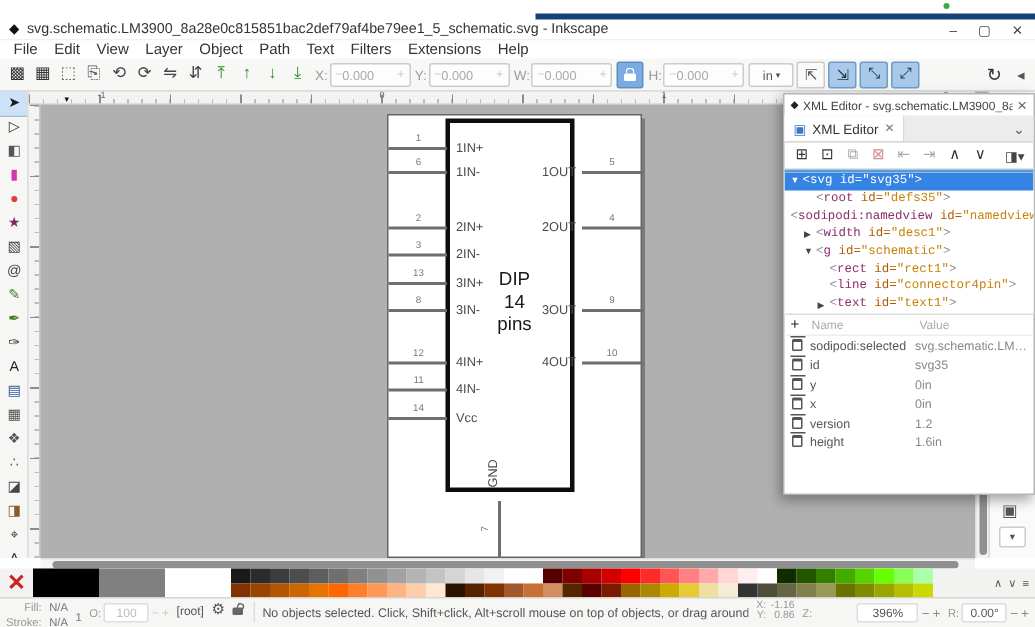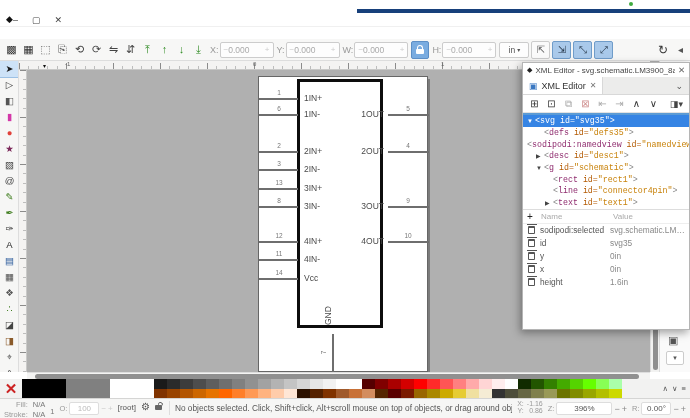--- a/index.html
+++ b/index.html
@@ -168,42 +168,55 @@
   .lock-open .b { position:absolute; left:0; bottom:0; width:7px; height:5px; background:#666; border-radius:1px; }
   .lock-open .s { position:absolute; left:3px; top:-1px; width:5px; height:4px; border:1.2px solid #666;
                   border-bottom:none; border-radius:3px 3px 0 0; transform:rotate(18deg); }
   .sb-divider { width:1px; height:14px; background:#ddd; margin-top:1px; }
   .sb-msg { flex:1; margin-top:3px; font-size:8.3px; color:#555; white-space:nowrap; overflow:hidden; }
   .coords { display:grid; grid-template-columns:auto auto; column-gap:3px; font-size:7px; color:#999; text-align:right; }
   .zr-wrap { display:flex; align-items:center; gap:2px; margin-top:2px; }
   .zr-label { font-size:7.5px; color:#999; }
   .zr-box { height:13px; border:1px solid #ddd; background:#fff; border-radius:2px;
             font-size:8px; color:#555; display:flex; align-items:center; justify-content:center; }
-  .z-box { width:56px; } .r-box { width:30px; }
+  .z-box { width:41px;margin-left:28px; } .r-box { width:30px; }
   .zr-st { font-size:9px; color:#888; }
 </style>
 </head>
 <body>
 
 <div id="app" style="--sel: #3584e4; --accent: #17407b; --toolactive: #cde2f7; --toggleactive: #a9c9ea;">
 
   <div class="top-strip">
     <div class="green-dot"></div>
     <div class="accent-bar"></div>
   </div>
 
   <div class="titlebar">
     <span class="app-icon">◆</span>
+    <span class="title-text">svg.schematic.LM3900_8a28e0c815851bac2def79af4be79ee1_5_schematic.svg - Inkscape</span>
     <span class="win-controls">
       <span>–</span>
       <span>▢</span>
       <span>✕</span>
     </span>
   </div>
 
+  <div class="menubar">
+    <span class="menu-item">File</span>
+      <span class="menu-item">Edit</span>
+      <span class="menu-item">View</span>
+      <span class="menu-item">Layer</span>
+      <span class="menu-item">Object</span>
+      <span class="menu-item">Path</span>
+      <span class="menu-item">Text</span>
+      <span class="menu-item">Filters</span>
+      <span class="menu-item">Extensions</span>
+      <span class="menu-item">Help</span>
+  </div>
 
   <div class="toolbar">
     <span style="display:flex;align-items:center;">
       <span class="tb-icon" style="color: rgb(51, 51, 51);">▩</span>
         <span class="tb-icon" style="color: rgb(51, 51, 51);">▦</span>
         <span class="tb-icon" style="color: rgb(85, 85, 85);">⬚</span>
         <span class="tb-icon" style="color: rgb(85, 85, 85);">⎘</span>
         <span class="tb-icon" style="color: rgb(68, 68, 68);">⟲</span>
         <span class="tb-icon" style="color: rgb(68, 68, 68);">⟳</span>
         <span class="tb-icon" style="color: rgb(68, 68, 68);">⇋</span>
@@ -382,20 +395,25 @@
             </span>
           
             <span class="pin" style="top: 164px;">
               <span class="pin-line-r"></span>
               <span class="pin-num-r">10</span>
               <span class="pin-label-r">4OUT</span>
             </span>
           
         </span>
 
+        <div class="chip-title">
+          <div>DIP</div>
+          <div>14</div>
+          <div>pins</div>
+        </div>
 
         <span class="gnd-label">GND</span>
         <span class="pin7-line"></span>
         <span class="pin7-num">7</span>
       </div>
     </div>
 
     <div class="vscroll">
         <div class="thumb"></div>
       </div>
@@ -441,40 +459,40 @@
             <span class="tag">svg</span>
             <span class="attr">&nbsp;<span>id</span>=</span>
             <span class="val">"<span>svg35</span>"</span>
             <span class="punc">&gt;</span>
           </div>
 
           <div class="tree-row">
             <span class="ind" style="display: inline-block; width: 9px;"></span>
             <span class="exp"></span>
             <span class="punc">&lt;</span>
-            <span class="tag">defs</span>
+            <span class="tag">root</span>
             <span class="attr">&nbsp;<span>id</span>=</span>
             <span class="val">"<span>defs35</span>"</span>
             <span class="punc">&gt;</span>
           </div>
 
           <div class="tree-row">
             <span class="ind" style="display: inline-block; width: 9px;"></span>
             <span class="exp"></span>
             <span class="punc">&lt;</span>
             <span class="tag">sodipodi:namedview</span>
             <span class="attr">&nbsp;<span>id</span>=</span>
             <span class="val">"<span>namedview35</span>"</span>
           </div>
 
           <div class="tree-row">
             <span class="ind" style="display: inline-block; width: 9px;"></span>
             <span class="exp">▶</span>
             <span class="punc">&lt;</span>
-            <span class="tag">desc</span>
+            <span class="tag">width</span>
             <span class="attr">&nbsp;<span>id</span>=</span>
             <span class="val">"<span>desc1</span>"</span>
             <span class="punc">&gt;</span>
           </div>
 
           <div class="tree-row">
             <span class="ind" style="display: inline-block; width: 9px;"></span>
             <span class="exp">▼</span>
             <span class="punc">&lt;</span>
             <span class="tag">g</span>
@@ -549,20 +567,25 @@
           </div>
 
           <div class="attr-row">
             <span class="trash"></span>
             <span class="attr-name">x</span>
             <span class="attr-val">0in</span>
           </div>
 
 
 
+          <div class="attr-row">
+            <span class="trash"></span>
+            <span class="attr-name">version</span>
+            <span class="attr-val">1.2</span>
+          </div>
 
           <div class="attr-row">
             <span class="trash"></span>
             <span class="attr-name">height</span>
             <span class="attr-val">1.6in</span>
           </div>
 
       </div>
     </div>
   </div>

